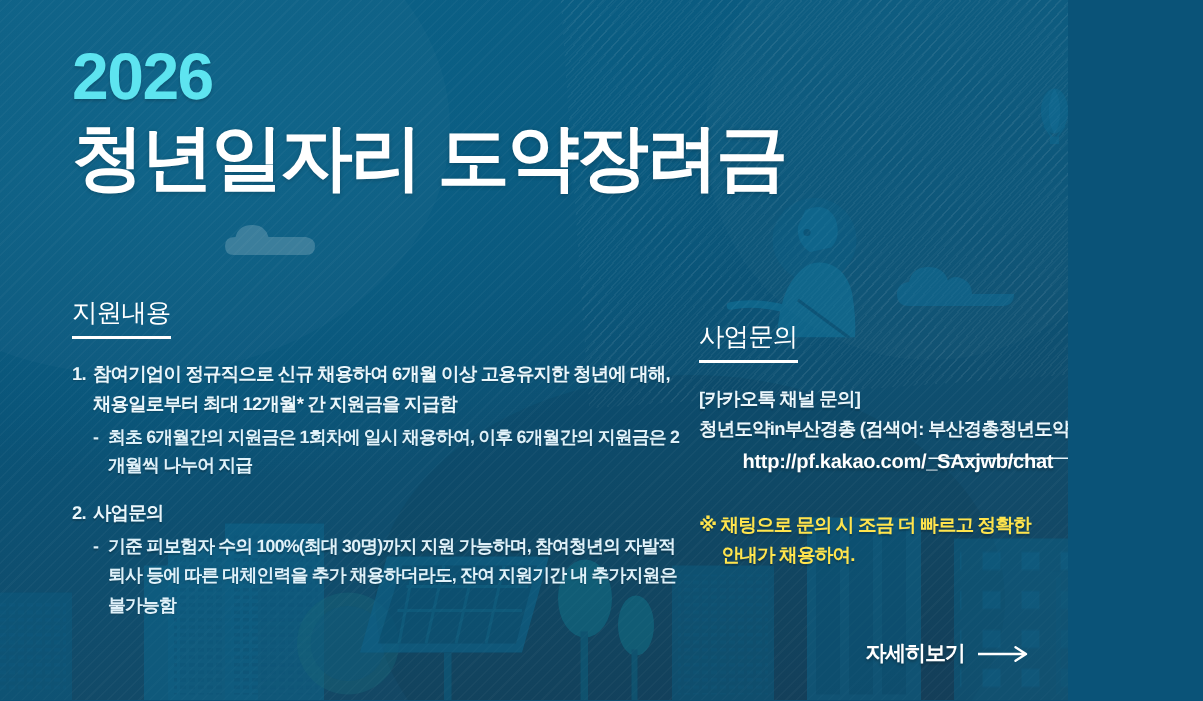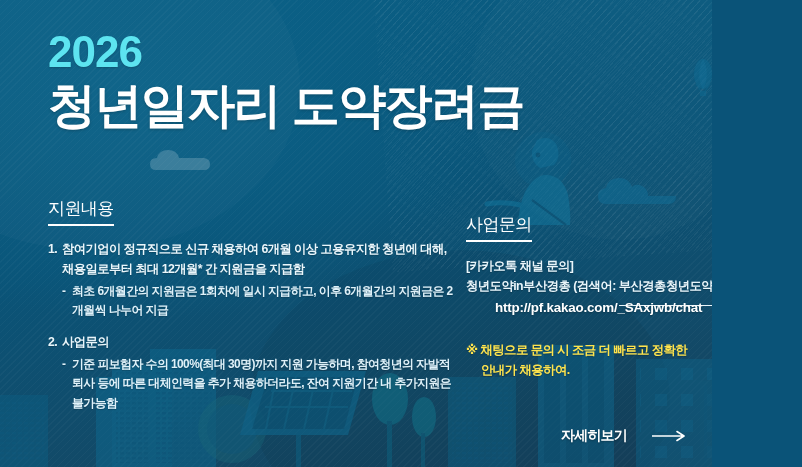--- a/index.html
+++ b/index.html
@@ -93,21 +93,21 @@
     margin-top:3px;text-shadow:0 1px 2px rgba(0,0,0,.25);padding-left:29px;
   }
   .note{
     margin-top:26px;color:#ffe44d;font-size:12.4px;font-weight:700;
     letter-spacing:-0.55px;line-height:1.6;text-shadow:0 1px 1px rgba(0,0,0,.22);
   }
   .note .l2{padding-left:15px;display:block;}
 
   .more{
     position:absolute;right:24px;bottom:22px;
-    display:flex;align-items:center;gap:25px;cursor:pointer;
+    display:flex;align-items:center;gap:9px;cursor:pointer;
   }
   .more-label{
     color:#ffffff;font-size:14px;font-weight:700;letter-spacing:-0.8px;
     text-shadow:0 1px 2px rgba(0,0,0,.3);
   }
   .more-arrow{display:block;}
 </style>
 </head>
 <body>
 
@@ -208,21 +208,21 @@
     <div class="sec-head">지원내용</div>
     <div class="body-list">
 
       <div class="li">
         <span class="mk">1.</span>
         <span class="tx">참여기업이 정규직으로 신규 채용하여 6개월 이상 고용유지한 청년에 대해, 채용일로부터 최대 12개월* 간 지원금을 지급함</span>
       </div>
 
       <div class="li sub">
         <span class="mk">-</span>
-        <span class="tx">최초 6개월간의 지원금은 1회차에 일시 지급하고, 이후 6개월간의 지원금은 2개월씩 나누어 지급</span>
+        <span class="tx">최초 6개월간의 지원금은 1회차에 일시 채용하여, 이후 6개월간의 지원금은 2개월씩 나누어 지급</span>
       </div>
 
       <div class="li gap">
         <span class="mk">2.</span>
         <span class="tx">사업문의</span>
       </div>
 
       <div class="li sub">
         <span class="mk">-</span>
         <span class="tx">기준 피보험자 수의 100%(최대 30명)까지 지원 가능하며, 참여청년의 자발적 퇴사 등에 따른 대체인력을 추가 채용하더라도, 잔여 지원기간 내 추가지원은 불가능함</span>

